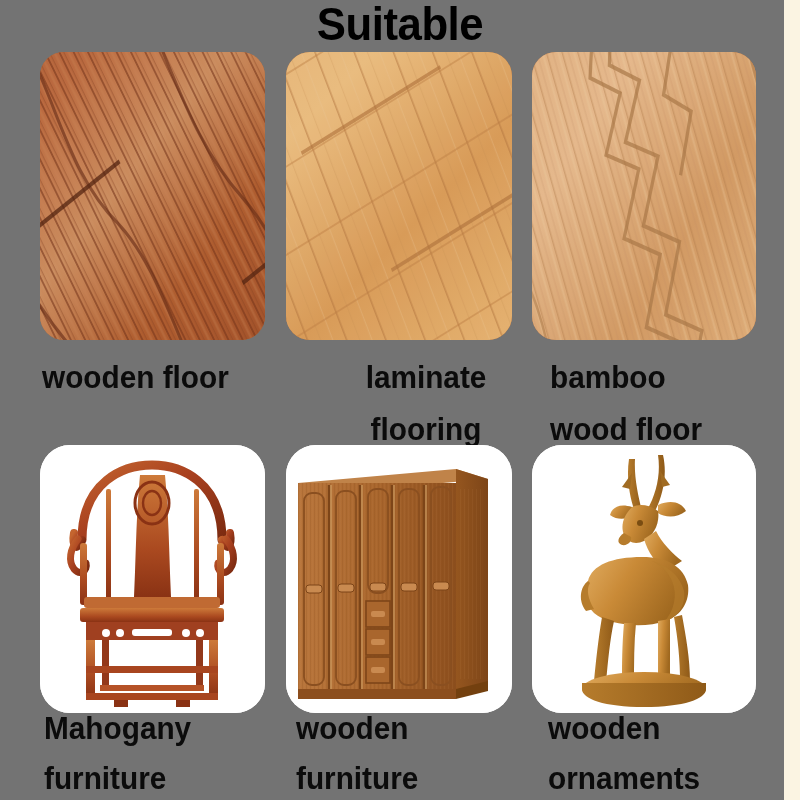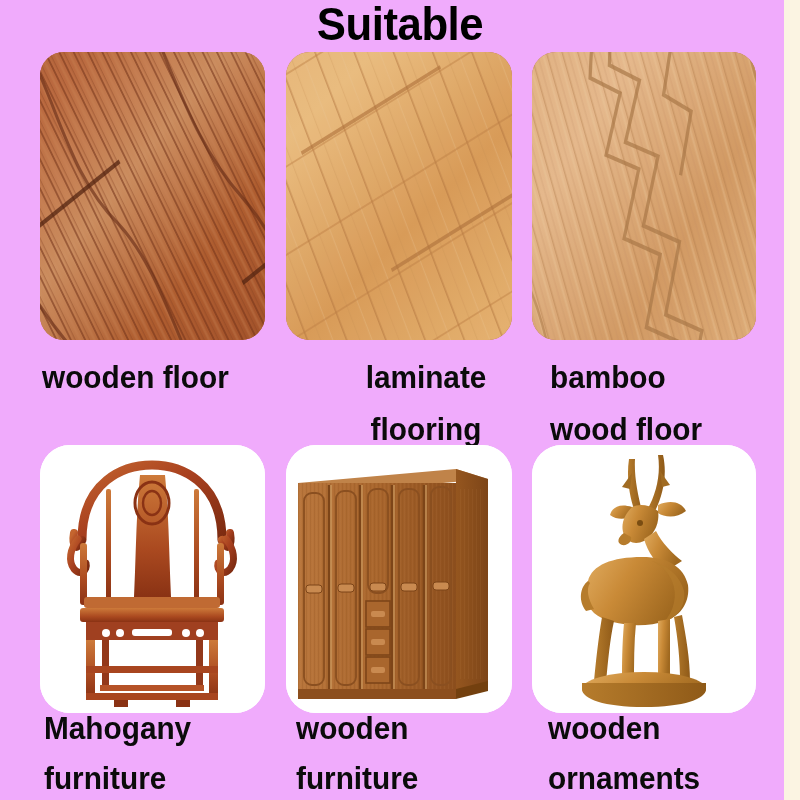--- a/index.html
+++ b/index.html
@@ -14,21 +14,21 @@
   body {
     background: #fbf4e2;
     font-family: "Liberation Sans", sans-serif;
     position: relative;
   }
 
   #page {
     position: absolute;
     left: 0; top: 0;
     width: 784px; height: 800px;
-    background: #f0abfc;
+    background: #737373;
   }
 
   
   .title {
     position: absolute;
     left: 0; top: -1px;
     width: 800px;
     text-align: center;
     font-family: "Liberation Sans", sans-serif;
     font-weight: bold;

